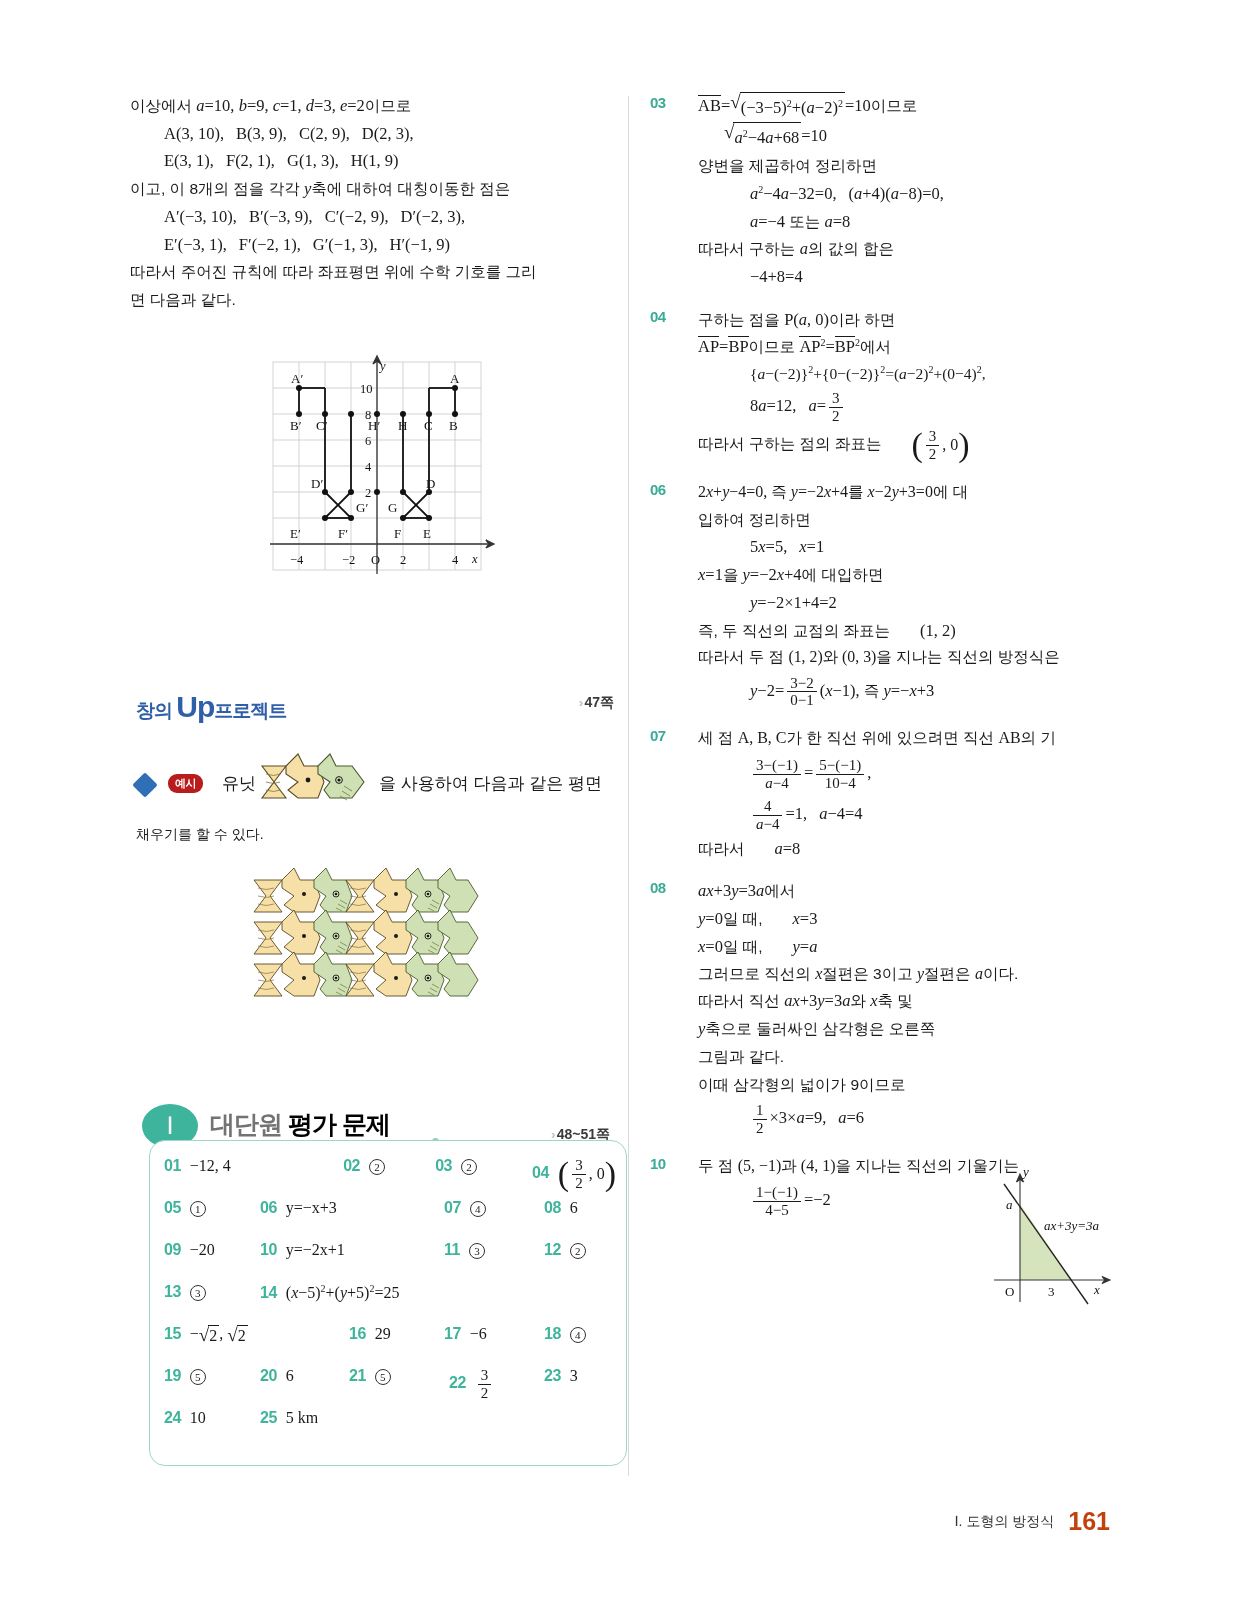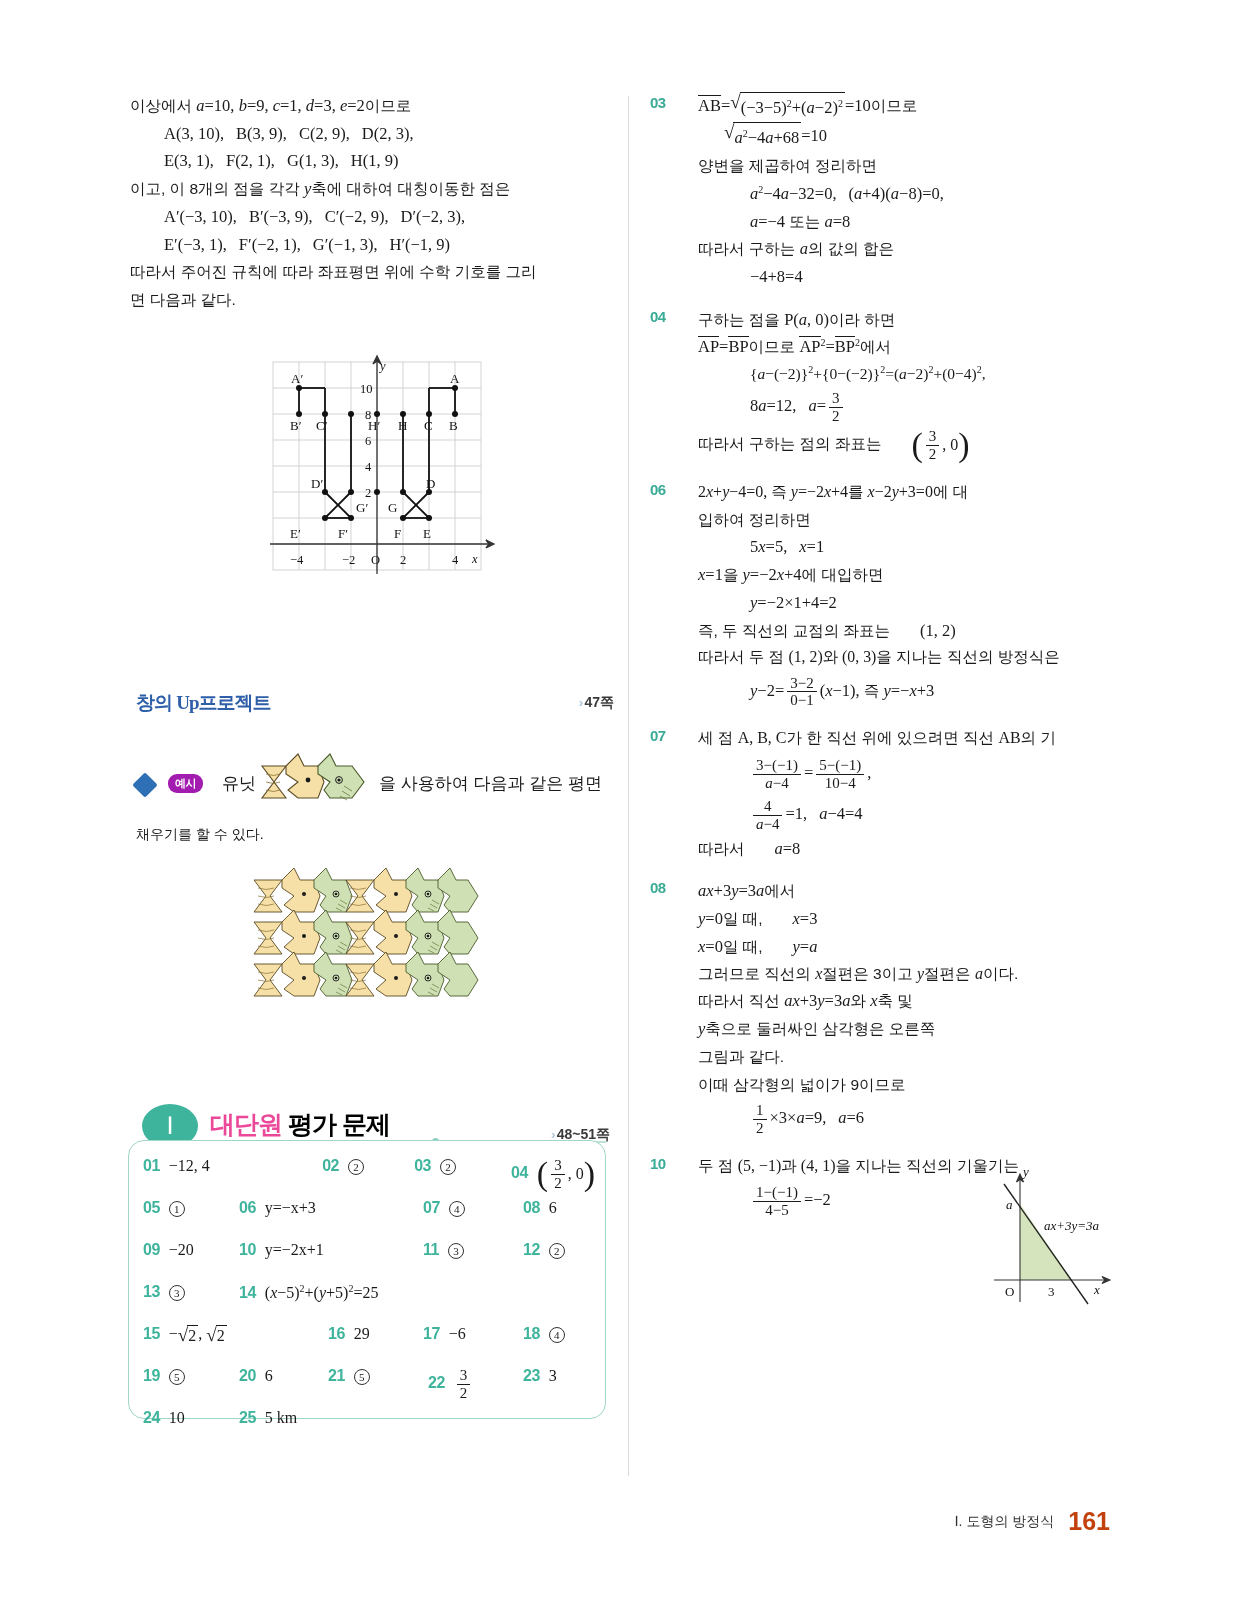--- a/index.html
+++ b/index.html
@@ -54,49 +54,49 @@
         font-weight:bold; font-size:15px; color:#3aab96; letter-spacing:-0.5px; }
   .prob { position:relative; padding-left:48px; margin-bottom:15px; }
 
   
   .graph-wrap { position:absolute; left:268px; top:352px; }
 
   
   .proj { position:absolute; left:136px; top:688px; width:478px; height:40px; }
   .proj-logo { position:absolute; left:0; top:2px; font-family:"Liberation Sans", sans-serif;
                font-weight:bold; font-size:19px; color:#2f5fa8; letter-spacing:-1px; }
-  .proj-logo .up { font-size:19px; color:#2f5fa8;font-family:Liberation Serif, serif; }
+  .proj-logo .up { font-size:30px; color:#2f5fa8; }
   .proj-page { position:absolute; right:0; top:6px; font-family:"Liberation Sans", sans-serif;
                font-weight:bold; font-size:14px; color:#3a3a3a; }
   .chev { display:inline-block; color:#b9ccdd; margin-right:5px; letter-spacing:-4px; font-size:13px;}
 
   .ex-row { position:absolute; left:136px; top:760px; width:480px; height:100px; }
   .diamond { position:absolute; left:0; top:16px; width:18px; height:18px;
              background:#2f6fb5; transform:rotate(45deg); border-radius:2px;}
-  .badge { position:absolute; left:32px; top:14px; background:#a21caf; color:#fff;
+  .badge { position:absolute; left:32px; top:14px; background:#b91c1c; color:#fff;
            font-family:"Liberation Sans", sans-serif; font-size:11px; font-weight:bold;
            padding:2px 7px; border-radius:9px; letter-spacing:-0.5px; }
   .ex-t1 { position:absolute; left:86px; top:12px; font-family:"Liberation Sans", sans-serif; font-size:17px;}
   .ex-fish { position:absolute; left:124px; top:-8px; }
   .ex-t2 { position:absolute; left:243px; top:12px; font-family:"Liberation Sans", sans-serif; font-size:17px;}
   .ex-t3 { position:absolute; left:0; top:66px; font-family:Liberation Sans, sans-serif; font-size:14px;}
 
   .tess { position:absolute; left:250px; top:868px; }
 
   
-  .ansbox { position:absolute; left:128px; top:1140px; width:478px; height:279px;
+  .ansbox { position:absolute; left:149px; top:1140px; width:478px; height:326px;
             border:1.4px solid #9ed6c8; border-radius:16px; background:#fff; }
   .ans-head { position:absolute; left:136px; top:1104px; width:478px; height:46px; }
   .chapter-badge { position:absolute; left:6px; top:0px; width:56px; height:44px;
                    background:#3fb49c; border-radius:28px/22px;
                    display:flex; align-items:center; justify-content:center;
                    color:#ffffff; font-size:24px; font-family:"Liberation Serif", serif; }
   .ans-title { position:absolute; left:74px; top:4px; font-family:"Liberation Sans", sans-serif;
                font-weight:bold; font-size:25px; letter-spacing:-1px; }
-  .ans-title .t1 { color:#ec4899; }
+  .ans-title .t1 { color:#737373; }
   .ans-title .t2 { color:#000000; }
   .ans-line { position:absolute; left:300px; top:37px; width:170px; height:2px; background:#bfe2d8; }
   .ans-dot  { position:absolute; left:296px; top:34px; width:7px; height:7px;
               border-radius:50%; background:#8fd0c0; }
   .ans-page { position:absolute; right:4px; top:22px; font-family:"Liberation Sans", sans-serif;
               font-weight:bold; font-size:14px; color:#3a3a3a; }
 
   .ans-grid { position:absolute; left:14px; top:16px; right:10px; }
   .arow { display:flex; align-items:flex-start; height:42px; }
   .acell { display:flex; align-items:baseline; }

